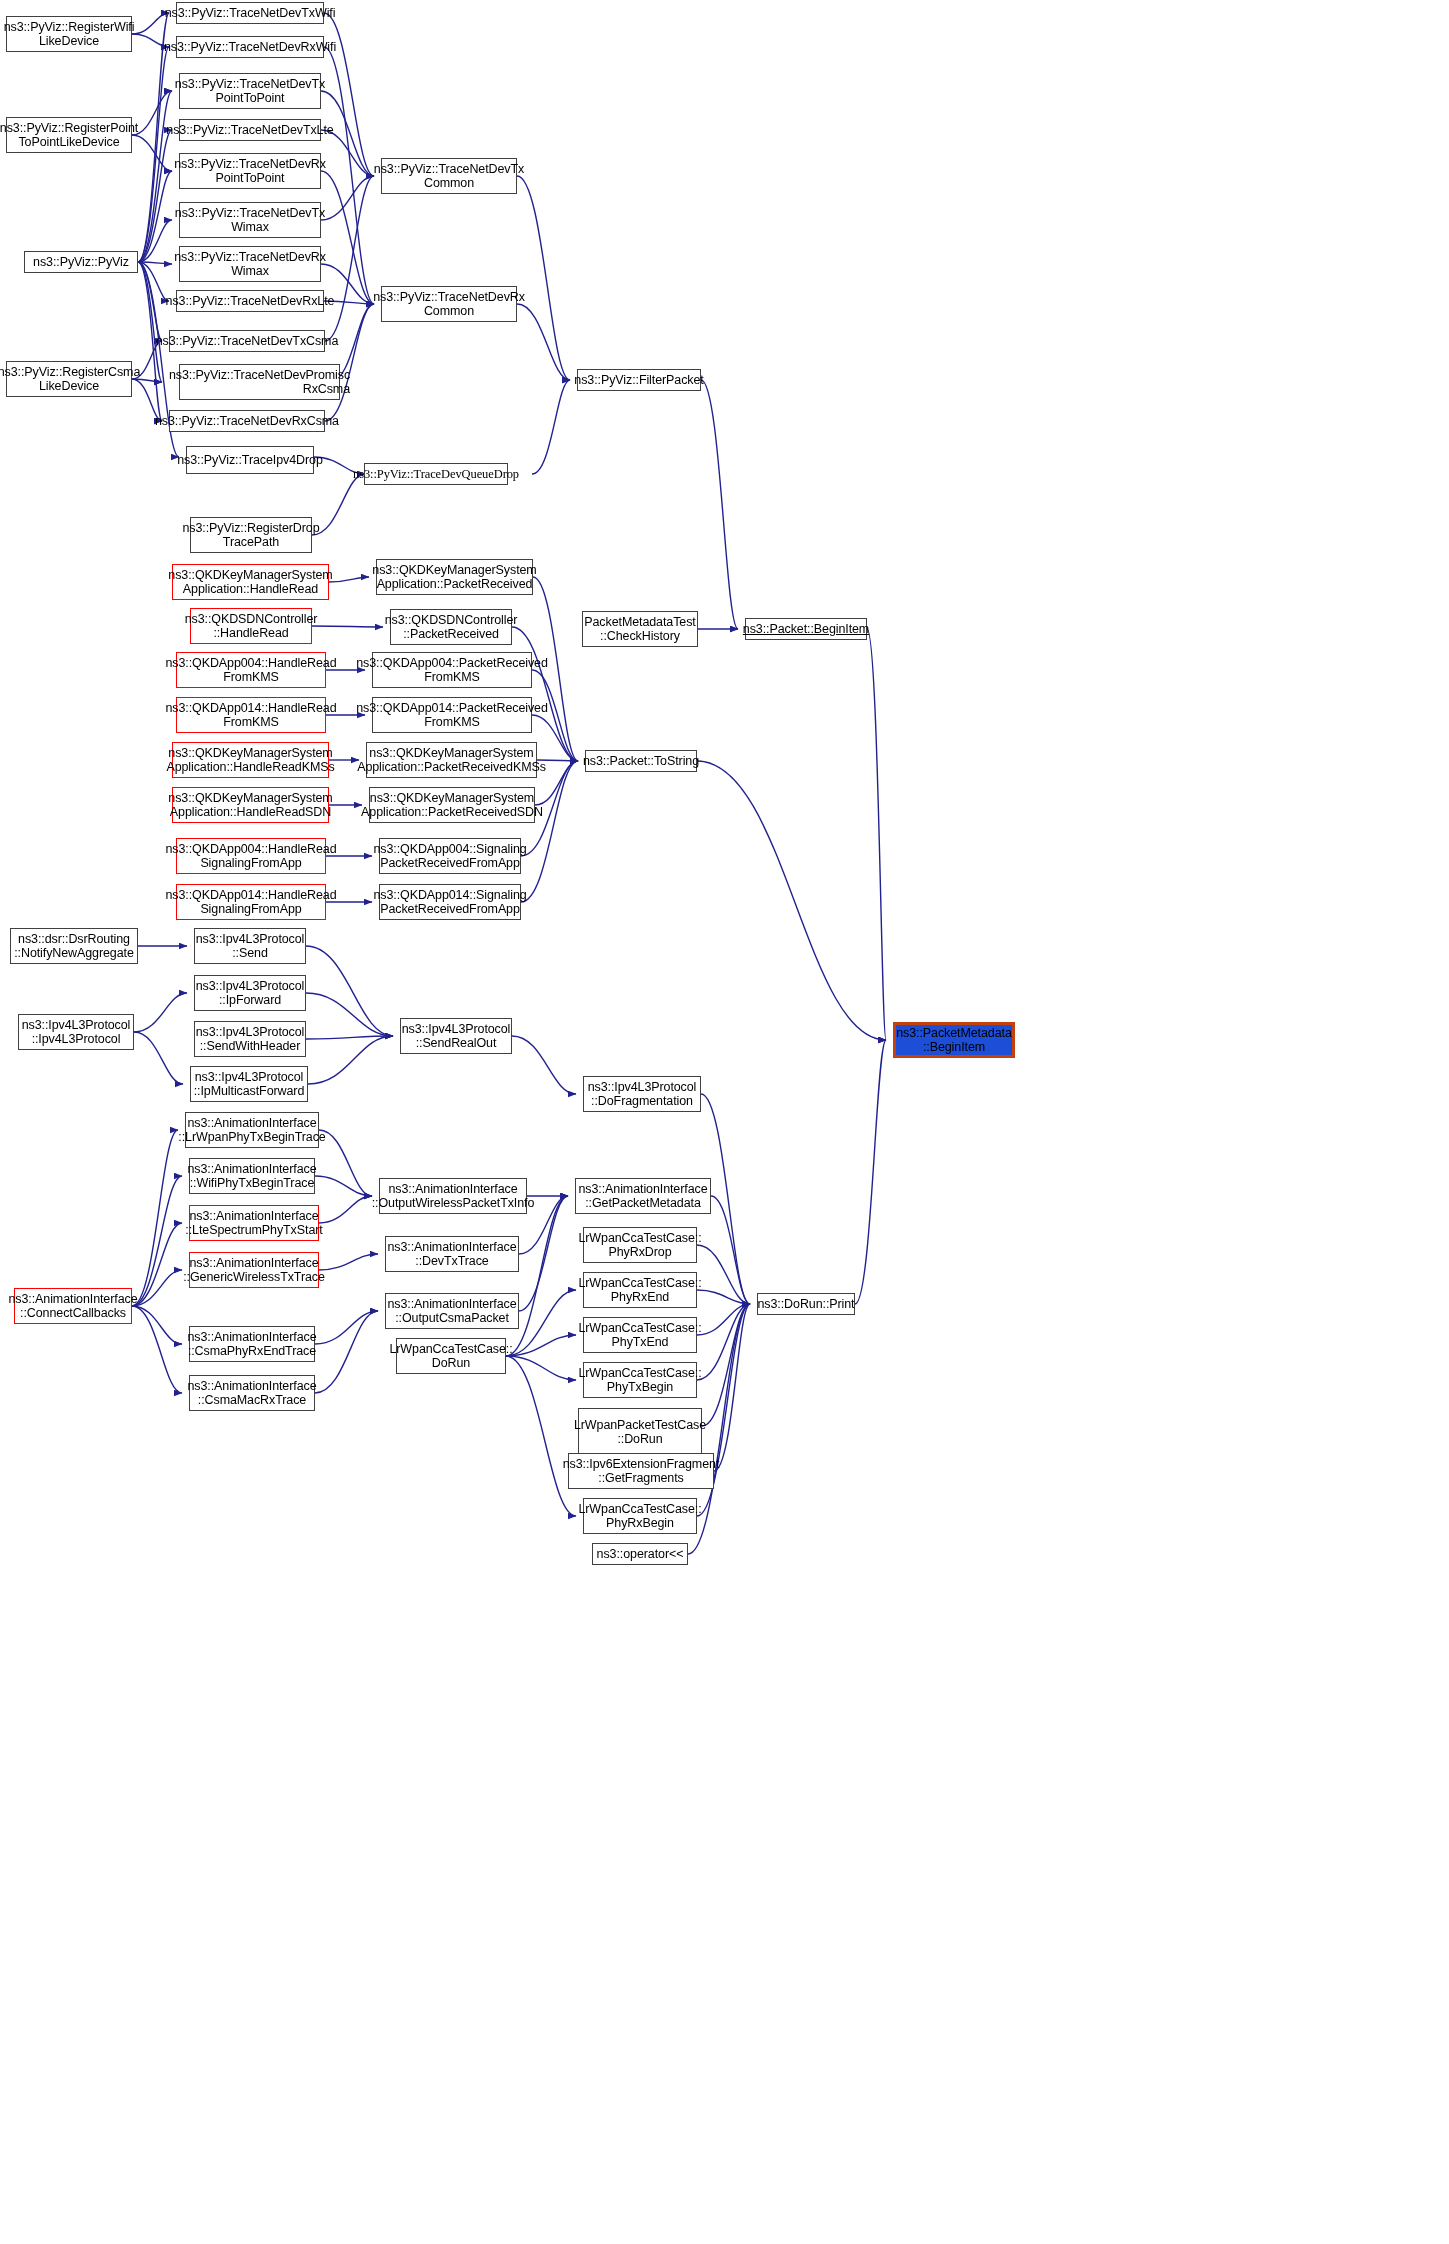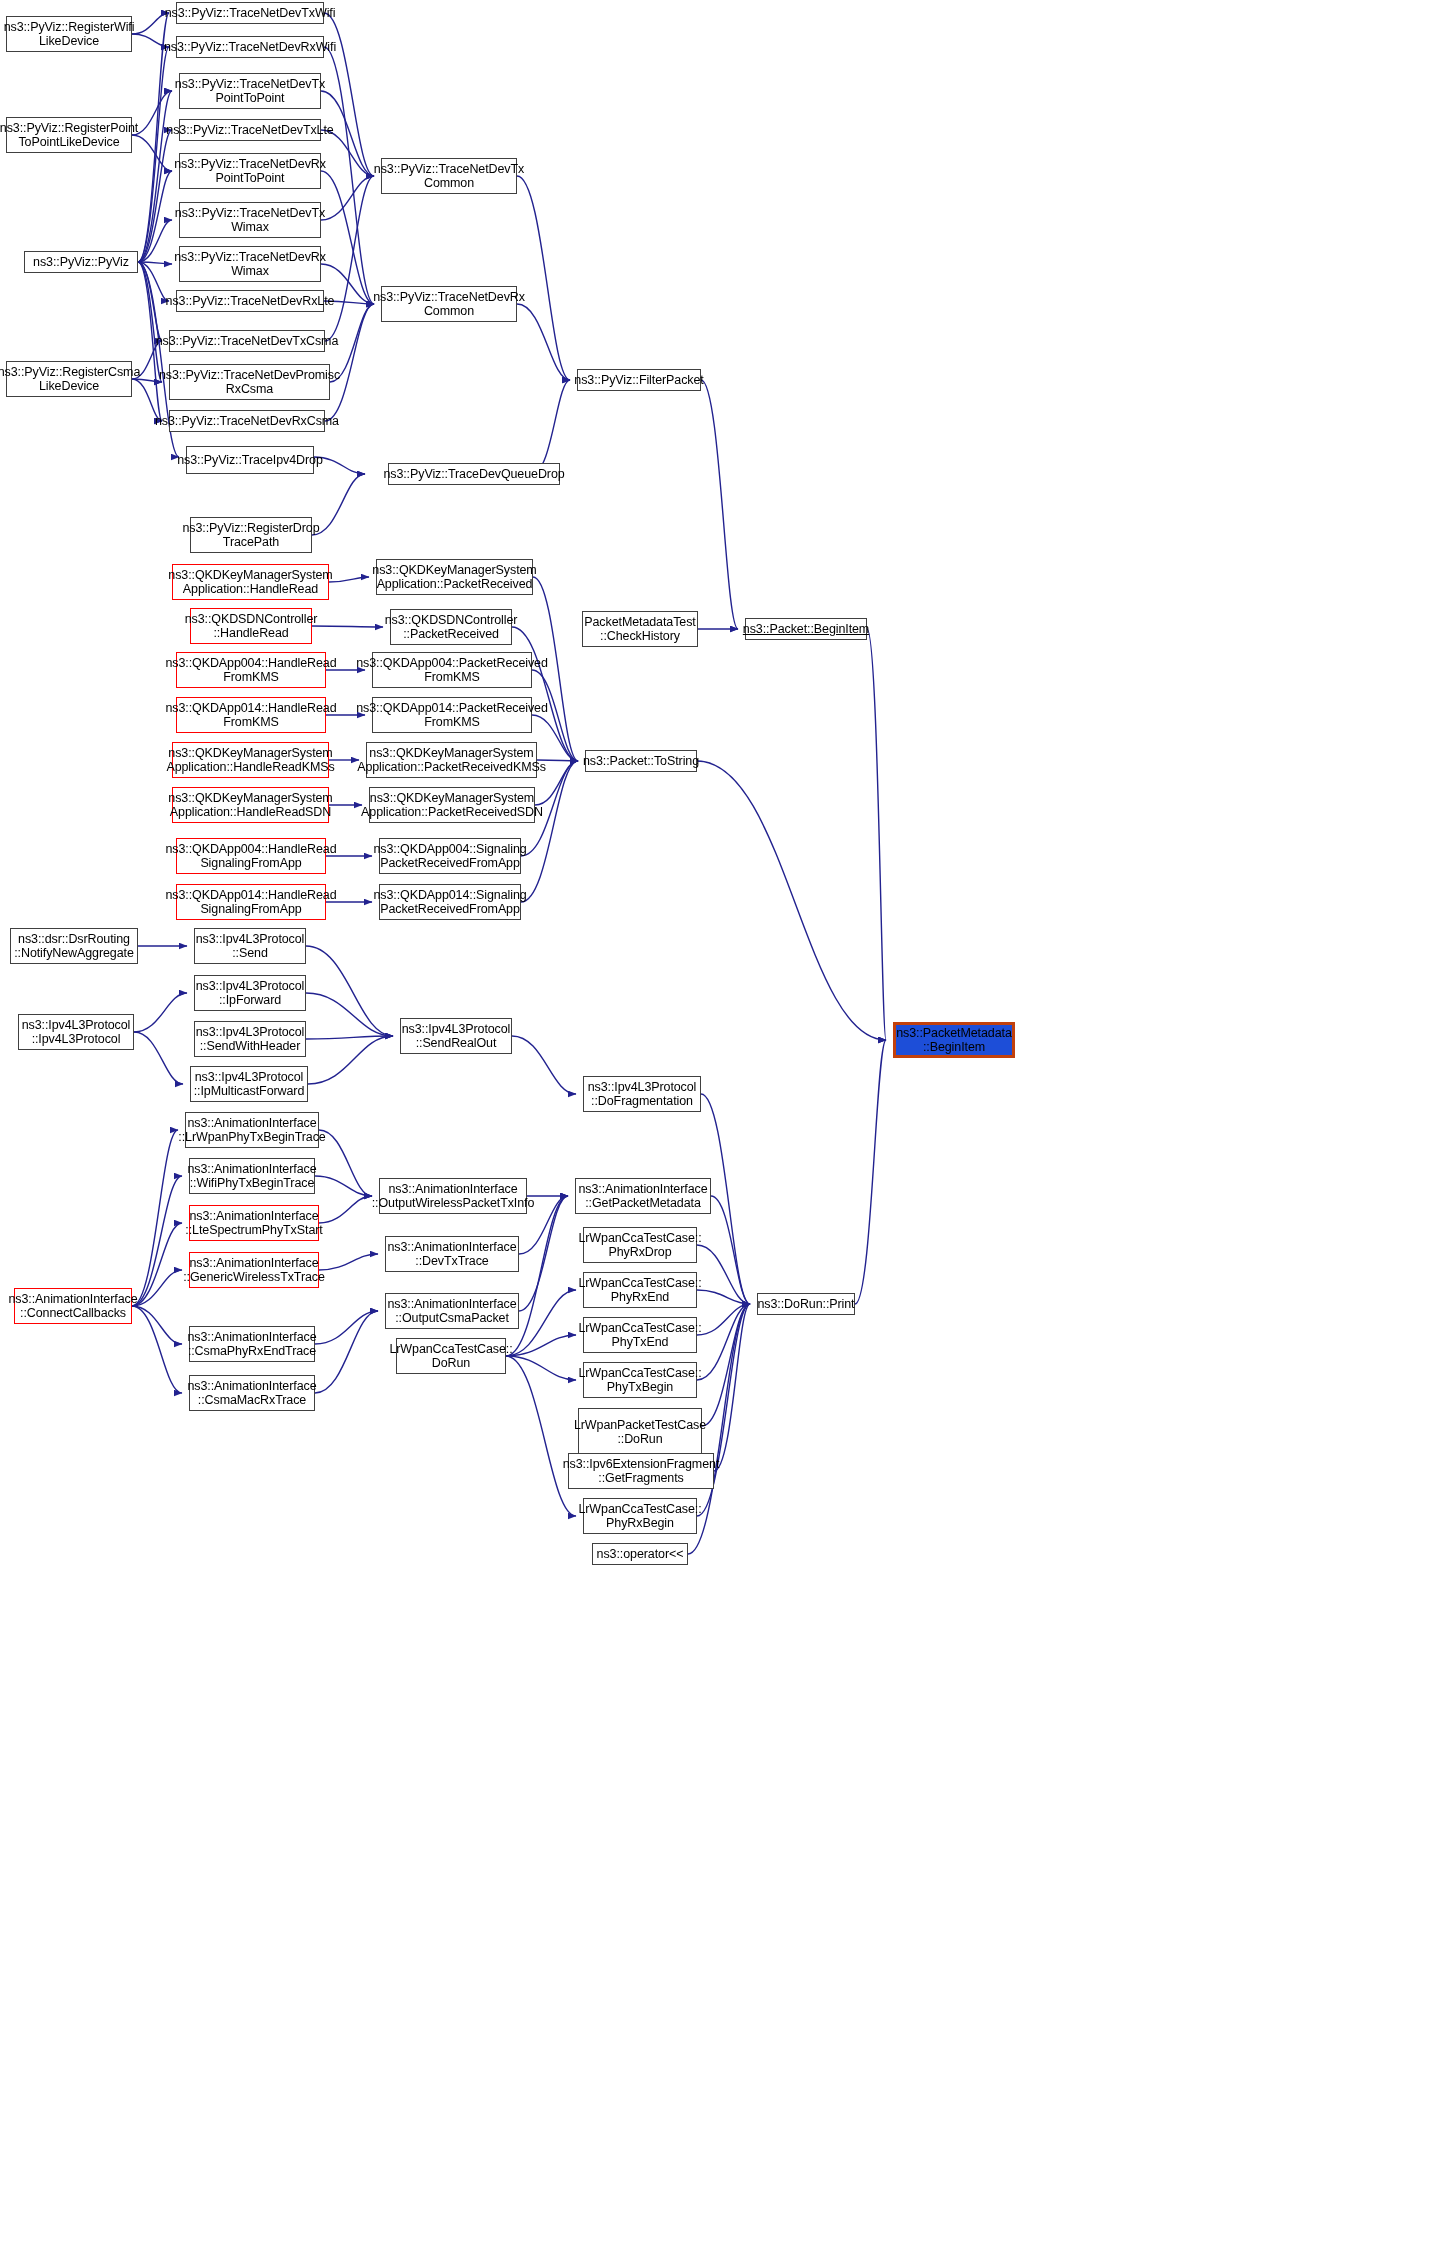--- a/index.html
+++ b/index.html
@@ -134,25 +134,25 @@
 PointToPoint</div>
       <div class="node" style="left: 179px; top: 202px; width: 142px; height: 36px;">ns3::PyViz::TraceNetDevTx
 Wimax</div>
       <div class="node" style="left: 24px; top: 251px; width: 114px; height: 22px;">ns3::PyViz::PyViz</div>
       <div class="node" style="left: 179px; top: 246px; width: 142px; height: 36px;">ns3::PyViz::TraceNetDevRx
 Wimax</div>
       <div class="node" style="left: 176px; top: 290px; width: 148px; height: 22px;">ns3::PyViz::TraceNetDevRxLte</div>
       <div class="node" style="left: 169px; top: 330px; width: 156px; height: 22px;">ns3::PyViz::TraceNetDevTxCsma</div>
       <div class="node" style="left: 6px; top: 361px; width: 126px; height: 36px;">ns3::PyViz::RegisterCsma
 LikeDevice</div>
-      <div class="node" style="left: 169px; top: 364px; width: 161px; height: 36px;">ns3::PyViz::TraceNetDevPromisc
+      <div class="node" style="left: 179px; top: 364px; width: 161px; height: 36px; text-align: right;">ns3::PyViz::TraceNetDevPromisc
 RxCsma</div>
       <div class="node" style="left: 169px; top: 410px; width: 156px; height: 22px;">ns3::PyViz::TraceNetDevRxCsma</div>
       <div class="node" style="left: 186px; top: 446px; width: 128px; height: 28px;">ns3::PyViz::TraceIpv4Drop</div>
-      <div class="node" style="left: 388px; top: 463px; width: 172px; height: 22px;">ns3::PyViz::TraceDevQueueDrop</div>
+      <div class="node" style="left: 364px; top: 463px; width: 144px; height: 22px; font-family: Liberation Serif, serif;">ns3::PyViz::TraceDevQueueDrop</div>
       <div class="node" style="left: 190px; top: 517px; width: 122px; height: 36px;">ns3::PyViz::RegisterDrop
 TracePath</div>
       <div class="node" style="left: 381px; top: 158px; width: 136px; height: 36px;">ns3::PyViz::TraceNetDevTx
 Common</div>
       <div class="node" style="left: 381px; top: 286px; width: 136px; height: 36px;">ns3::PyViz::TraceNetDevRx
 Common</div>
       <div class="node" style="left: 577px; top: 369px; width: 124px; height: 22px;">ns3::PyViz::FilterPacket</div>
       <div class="node red" style="left: 172px; top: 564px; width: 157px; height: 36px;">ns3::QKDKeyManagerSystem
 Application::HandleRead</div>
       <div class="node" style="left: 376px; top: 559px; width: 157px; height: 36px;">ns3::QKDKeyManagerSystem

